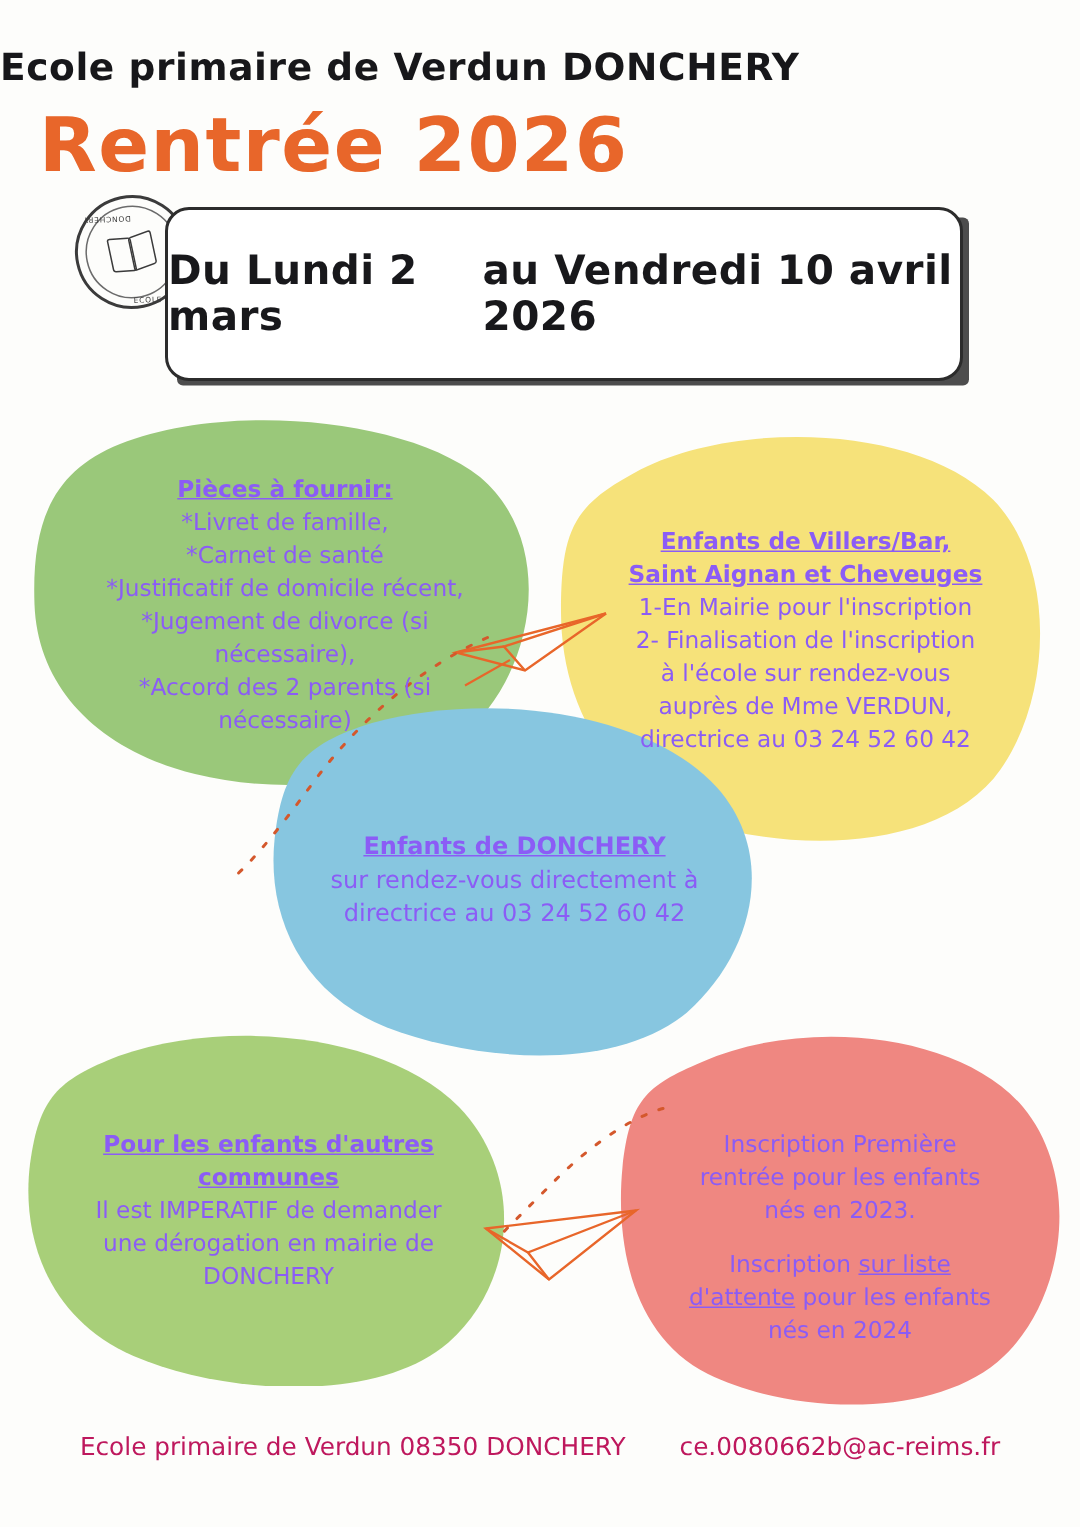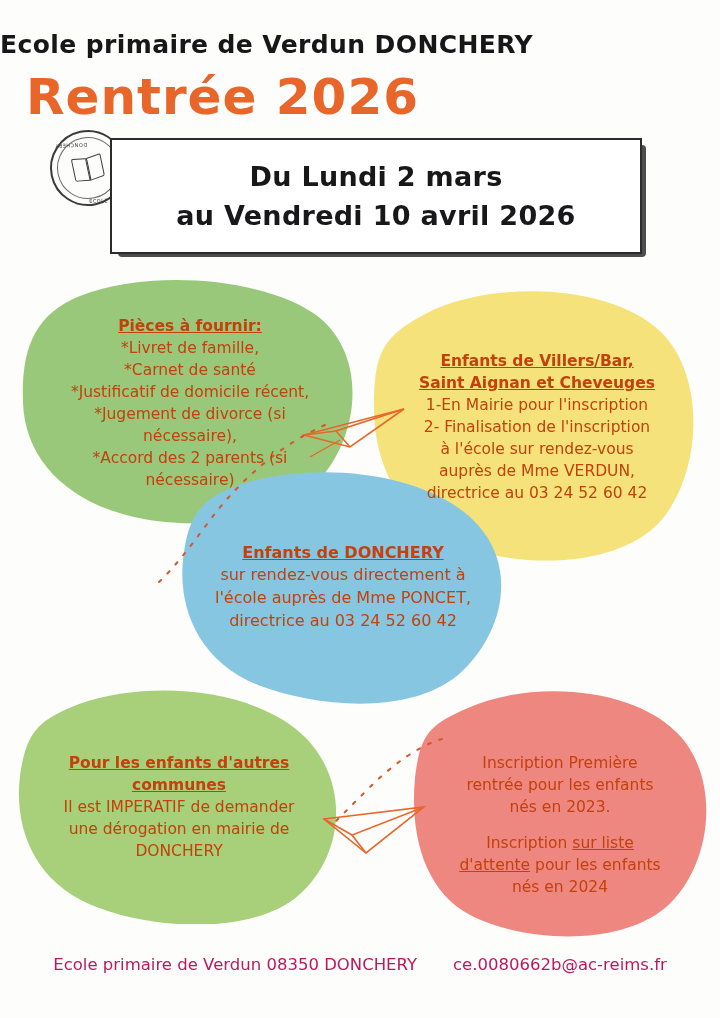--- a/index.html
+++ b/index.html
@@ -112,23 +112,23 @@
     border-radius: 4px;
   }
   .date-box {
     position: absolute;
     left: 110px;
     top: 138px;
     width: 528px;
     height: 112px;
     background: #ffffff;
     border: 2px solid #2c2c2c;
-    border-radius: 0;
+    border-radius: 16px;
     display: flex;
-    flex-direction: column;
+    flex-direction: row;
     align-items: center;
     justify-content: center;
     gap: 8px;
   }
   .date-line {
     font-size: 27px;
     font-weight: 600;
     color: #18181b;
     letter-spacing: 0.3px;
   }
@@ -143,21 +143,21 @@
   .blob .blob-bg {
     position: absolute;
     inset: 0;
   }
   .blob-content {
     position: relative;
     z-index: 2;
     text-align: center;
     padding: 0 12px;
     line-height: 1.42;
-    color: #c2410c;
+    color: #8b5cf6;
   }
   .blob-content .heading {
     text-decoration: underline;
     font-weight: 600;
   }
   .blob-content p { margin: 0; }
 
   #blob-pieces {
     left: 20px; top: 278px; width: 340px; height: 250px;
   }
@@ -263,21 +263,20 @@
     </div>
   </div>
 
   <div class="blob" id="blob-donchery">
     <svg class="blob-bg" viewBox="0 0 330 234" preserveAspectRatio="none">
       <path d="M70,12 C150,-10 255,5 300,55 C340,100 325,165 280,205 C232,245 140,238 80,215 C22,192 0,140 5,90 C10,42 25,26 70,12 Z" fill="#87c6e0"></path>
     </svg>
     <div class="blob-content">
       <p class="heading">Enfants de DONCHERY</p>
       <p>sur rendez-vous directement à</p>
-      <p>l'école auprès de Mme PONCET,</p>
       <p>directrice au 03 24 52 60 42</p>
     </div>
   </div>
 
   <div class="blob" id="blob-communes">
     <svg class="blob-bg" viewBox="0 0 330 234" preserveAspectRatio="none">
       <path d="M65,14 C140,-12 245,0 292,48 C336,94 330,165 285,205 C238,246 135,240 75,214 C18,189 0,135 6,86 C12,42 24,30 65,14 Z" fill="#a8cf79"></path>
     </svg>
     <div class="blob-content">
       <p class="heading">Pour les enfants d'autres</p>

